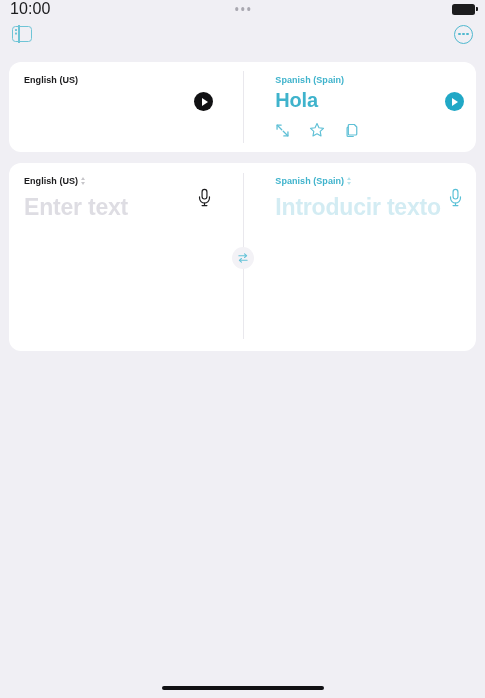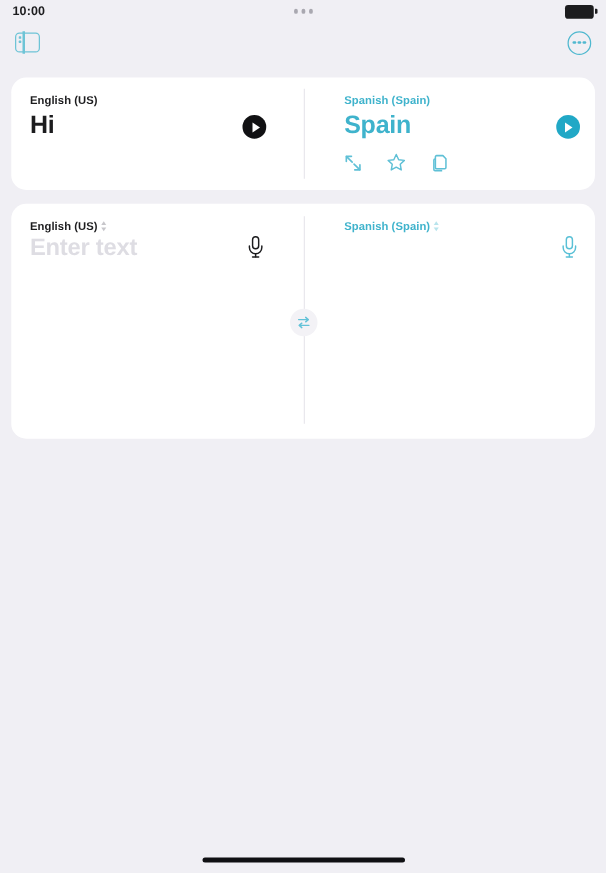--- a/index.html
+++ b/index.html
@@ -19,22 +19,22 @@
 
   
   .status-bar {
     height: 18px;
     display: flex;
     align-items: center;
     padding: 0 10px;
     position: relative;
   }
   .status-time {
-    font-size: 10px;
-    font-weight: 700;
+    font-size: 16px;
+    font-weight: 400;
     color: #1c1c1e;
     letter-spacing: 0.1px;
   }
   .status-dots {
     position: absolute;
     left: 50%;
     transform: translateX(-50%);
     display: flex;
     gap: 2.5px;
     align-items: center;
@@ -185,24 +185,24 @@
   .phrase {
     font-size: 20px;
     font-weight: 700;
     color: #1c1c1e;
     margin-top: 4px;
     letter-spacing: -0.2px;
   }
   .phrase.teal { color: #3fb3cc; }
 
   .placeholder {
-    font-size: 19px;
+    font-size: 23px;
     font-weight: 700;
     color: #dedde3;
-    margin-top: 2px;
+    margin-top: 8px;
     letter-spacing: -0.2px;
   }
   .placeholder.teal { color: #d3ecf3; }
 
   
   .play {
     position: absolute;
     top: 30px;
     right: 15px;
     width: 19px;
@@ -297,27 +297,26 @@
       <i></i>
       <i></i>
   </div>
 </div>
 
 <div class="card card-result">
   <div class="divider"></div>
 
   <div class="pane">
     <div class="lang-label">English (US)</div>
-    <div class="phrase">Hi</div>
     <div class="play"></div>
   </div>
 
   <div class="pane pane-right">
     <div class="lang-label teal">Spanish (Spain)</div>
-    <div class="phrase teal">Spain</div>
+    <div class="phrase teal">Hola</div>
     <div class="play teal"></div>
 
     <div class="actions">
 
       <svg class="act" width="15" height="15" viewBox="0 0 16 16" fill="none" stroke="#5fc0d6" stroke-width="1.4" stroke-linecap="round" stroke-linejoin="round">
         <path d="M6.6 2.2 L2.2 2.2 L2.2 6.6"></path>
         <path d="M2.4 2.4 L7.2 7.2"></path>
         <path d="M9.4 13.8 L13.8 13.8 L13.8 9.4"></path>
         <path d="M13.6 13.6 L8.8 8.8"></path>
       </svg>
@@ -356,20 +355,21 @@
   </div>
 
   <div class="pane pane-right">
     <div class="lang-label teal">
       <span>Spanish (Spain)</span>
       <span class="chev teal">
         <span class="up"></span>
           <span class="down"></span>
       </span>
     </div>
+    <div class="placeholder teal">Introducir texto</div>
 
     <svg class="mic teal-mic" width="15" height="19" viewBox="0 0 16 20" fill="none" stroke="#59c0d6" stroke-width="1.25" stroke-linecap="round" stroke-linejoin="round">
       <rect x="5.4" y="1.4" width="5.2" height="10.2" rx="2.6"></rect>
       <path d="M2.7 9.3 V10.6 A5.3 5.3 0 0 0 13.3 10.6 V9.3"></path>
       <path d="M8 16 V18.4"></path>
       <path d="M5.4 18.6 H10.6"></path>
     </svg>
   </div>
 
   <div class="swap-btn">

